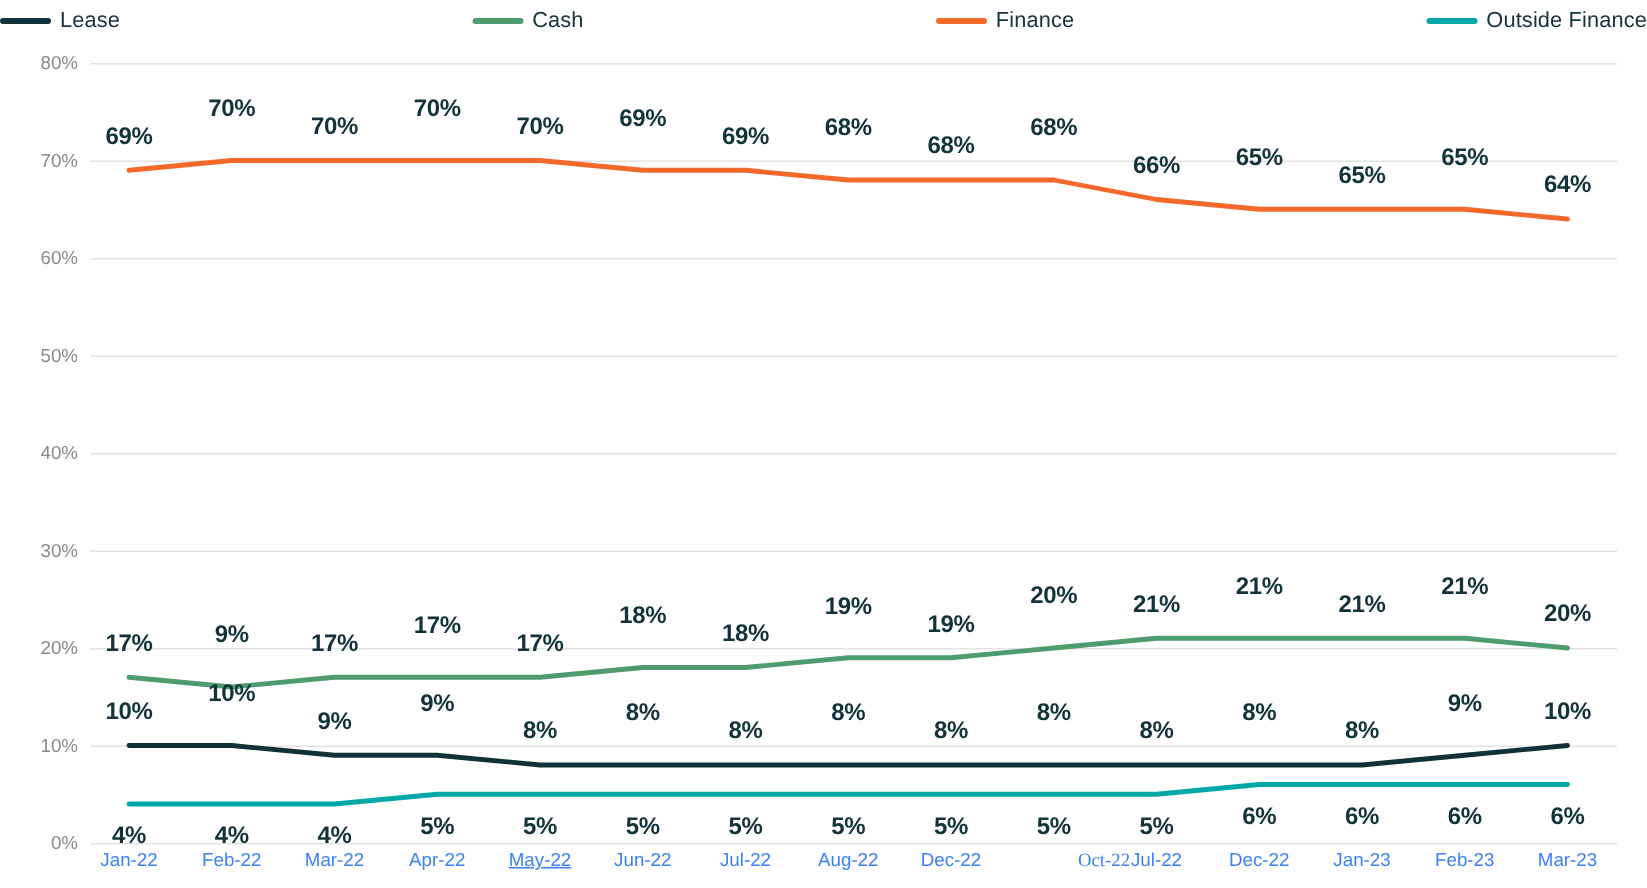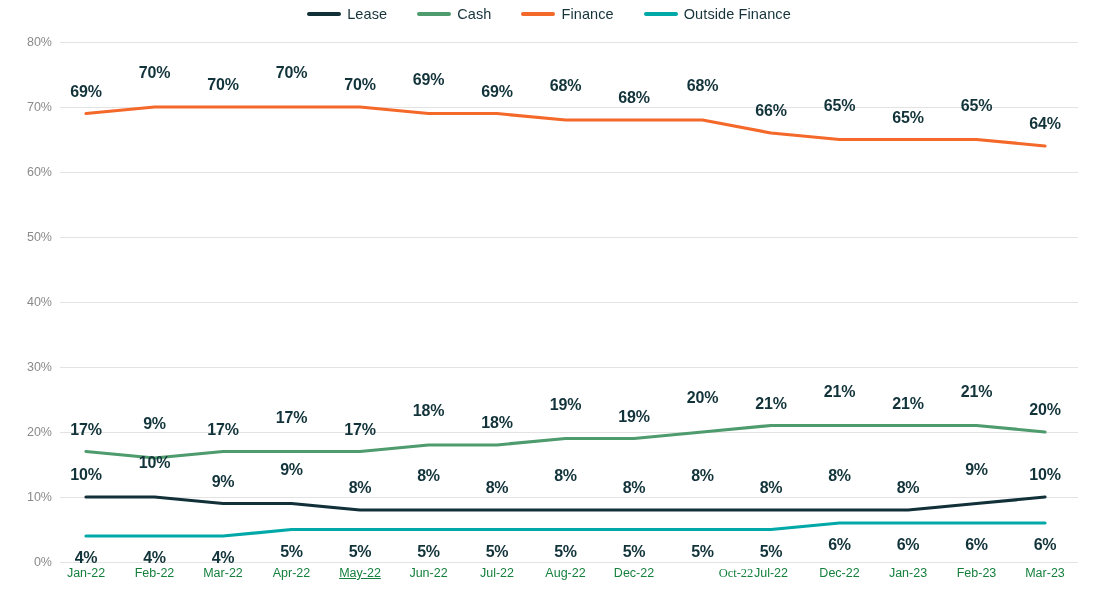--- a/index.html
+++ b/index.html
@@ -15,21 +15,21 @@
     background: #ffffff;
     overflow: hidden;
   }
 
   
   #legend {
     position: absolute;
     left: 0; top: 6px;
     width: 1098px;
     display: flex;
-    justify-content: center;
+    justify-content: space-between;
     align-items: center;
     gap: 30px;
   }
   .legend-item {
     display: flex;
     align-items: center;
     gap: 6px;
   }
   .legend-swatch {
     display: block;
@@ -89,21 +89,21 @@
   
   #xaxis {
     position: absolute;
     left: 60px; top: 566px;
     width: 1018px; height: 22px;
   }
   .xtick {
     position: absolute;
     top: 0;
     font-size: 12.5px;
-    color: #15803d;
+    color: #3b82f6;
     transform: translateX(-50%);
     white-space: nowrap;
   }
   
   .dlabel {
     position: absolute;
     font-size: 16px;
     font-weight: bold;
     color: #12333a;
     transform: translate(-50%, -50%);

